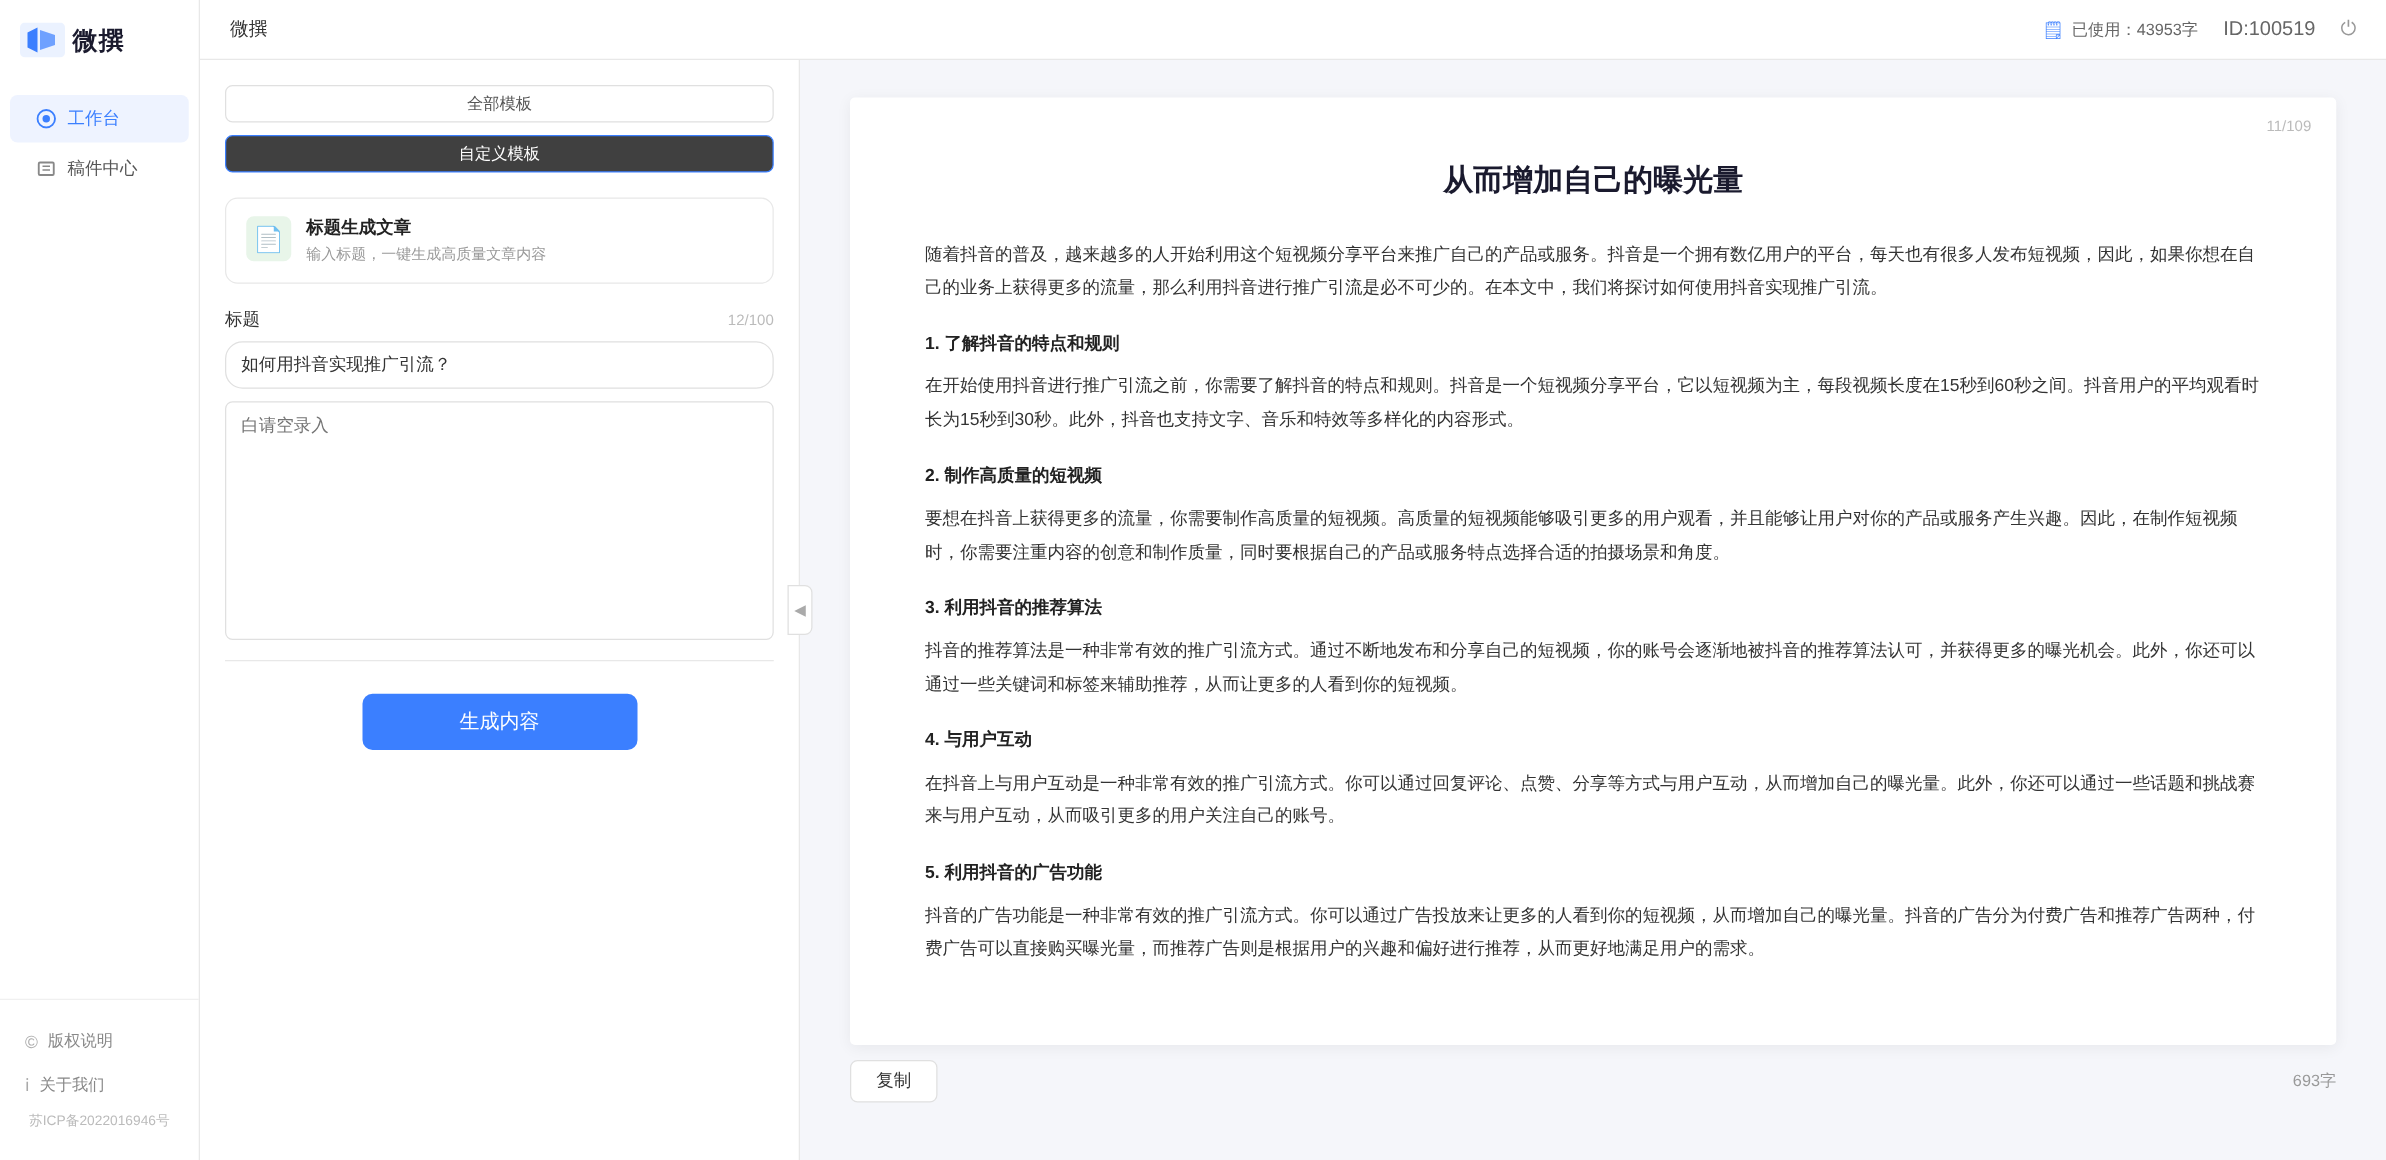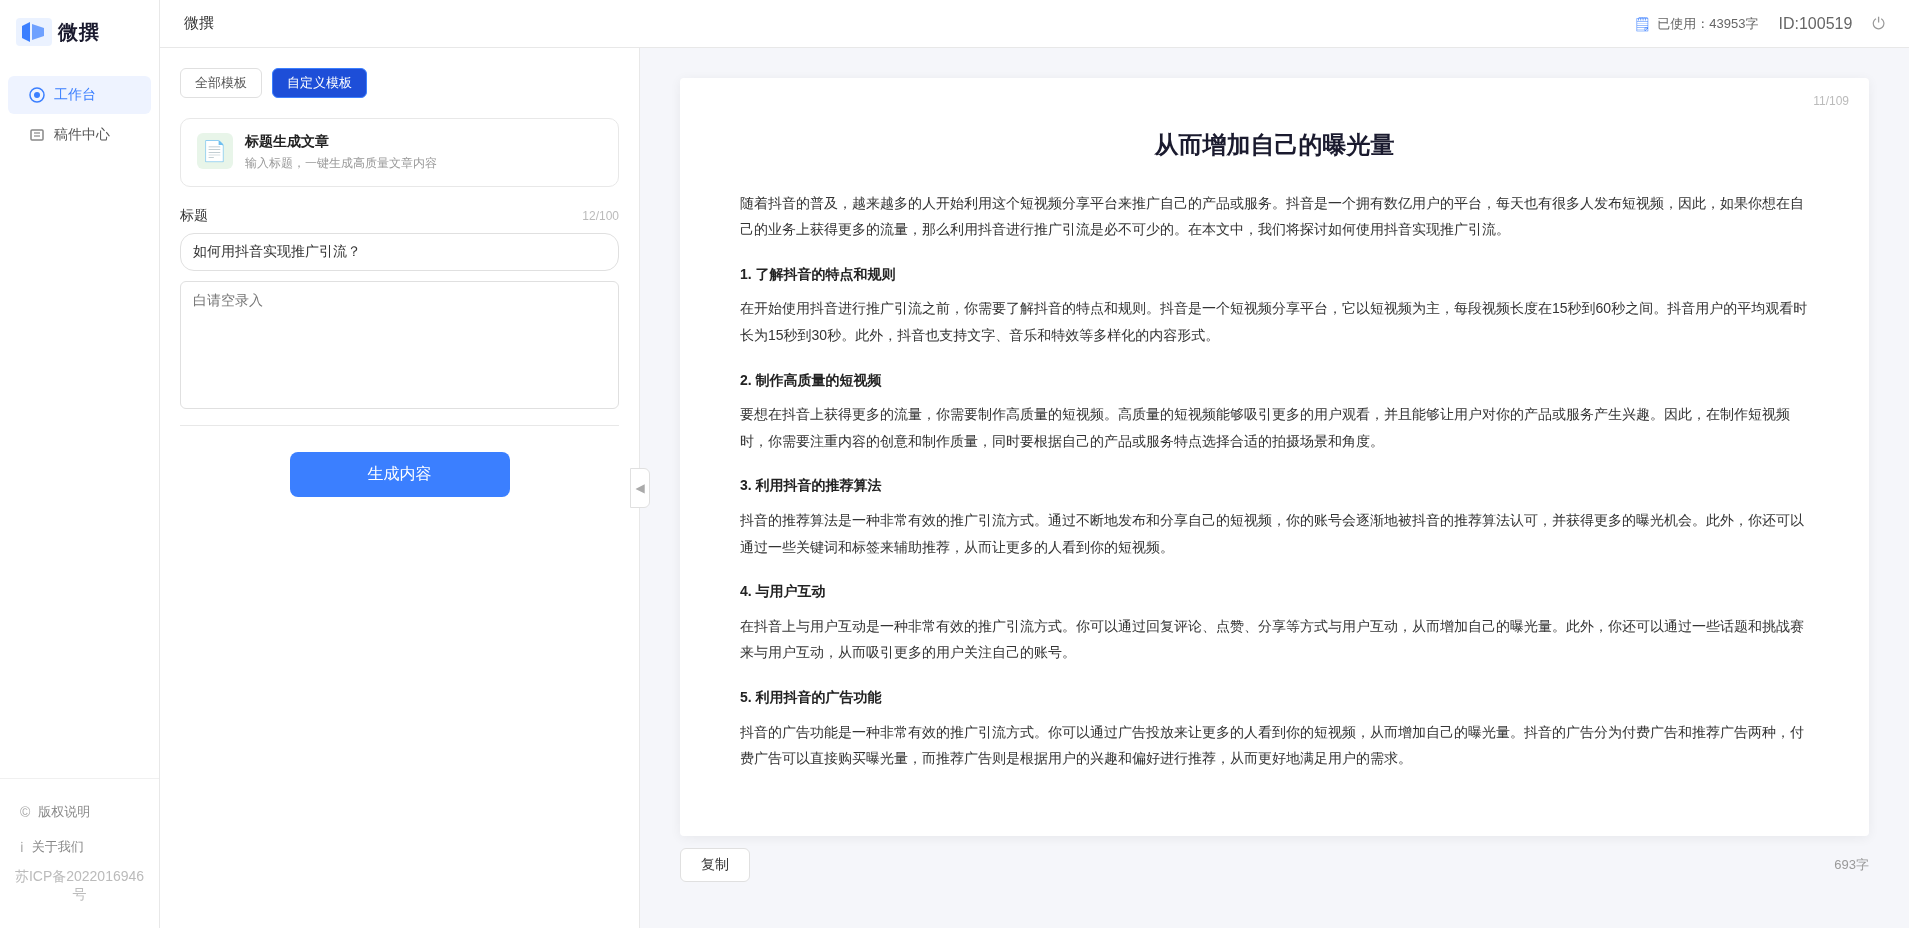--- a/index.html
+++ b/index.html
@@ -73,21 +73,21 @@
       display: flex;
       align-items: center;
       gap: 8px;
       padding: 8px 12px;
       cursor: pointer;
       color: #888;
       font-size: 13px;
       border-radius: 6px;
     }
     .icp-text {
-      font-size: 14px;
+      font-size: 11px;
       color: #bbb;
       text-align: center;
       padding: 4px 0 8px;
     }
 
     
     .main {
       flex: 1;
       display: flex;
       flex-direction: column;
@@ -141,32 +141,33 @@
       border-right: 1px solid #e8e8e8;
       display: flex;
       flex-direction: column;
       padding: 20px;
       overflow-y: auto;
     }
     .template-tabs {
       display: flex;
       gap: 10px;
       margin-bottom: 20px;
+      flex-direction: column;
     }
     .tab-btn {
       padding: 5px 14px;
       border-radius: 6px;
       border: 1px solid #e0e0e0;
       background: #fff;
       cursor: pointer;
       font-size: 13px;
       color: #555;
     }
     .tab-btn.active {
-      background: #1d4ed8;
+      background: #404040;
       color: #fff;
       border-color: #3b7fff;
     }
 
     
     .template-card {
       border: 1px solid #e8e8e8;
       border-radius: 10px;
       padding: 14px 16px;
       display: flex;
@@ -217,21 +218,21 @@
       border-radius: 14px;
       padding: 10px 12px;
       font-size: 14px;
       color: #333;
       outline: none;
       resize: none;
       font-family: inherit;
     }
     .form-textarea {
       width: 100%;
-      height: 128px;
+      height: 191px;
       border: 1px solid #e0e0e0;
       border-radius: 6px;
       padding: 10px 12px;
       font-size: 14px;
       color: #999;
       resize: none;
       outline: none;
       font-family: inherit;
       margin-top: 10px;
     }

